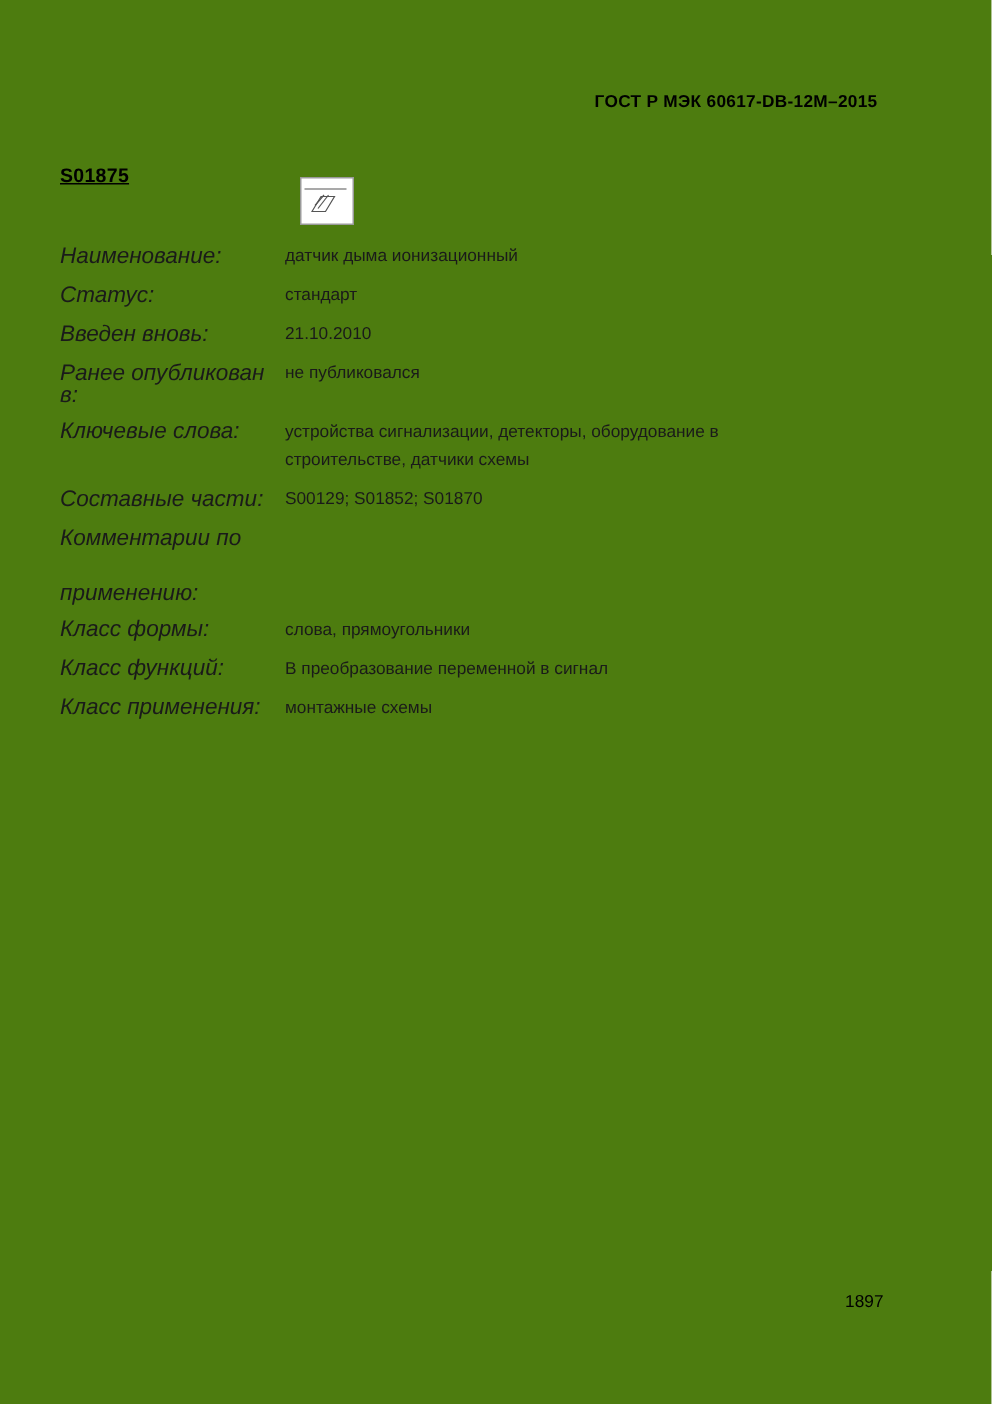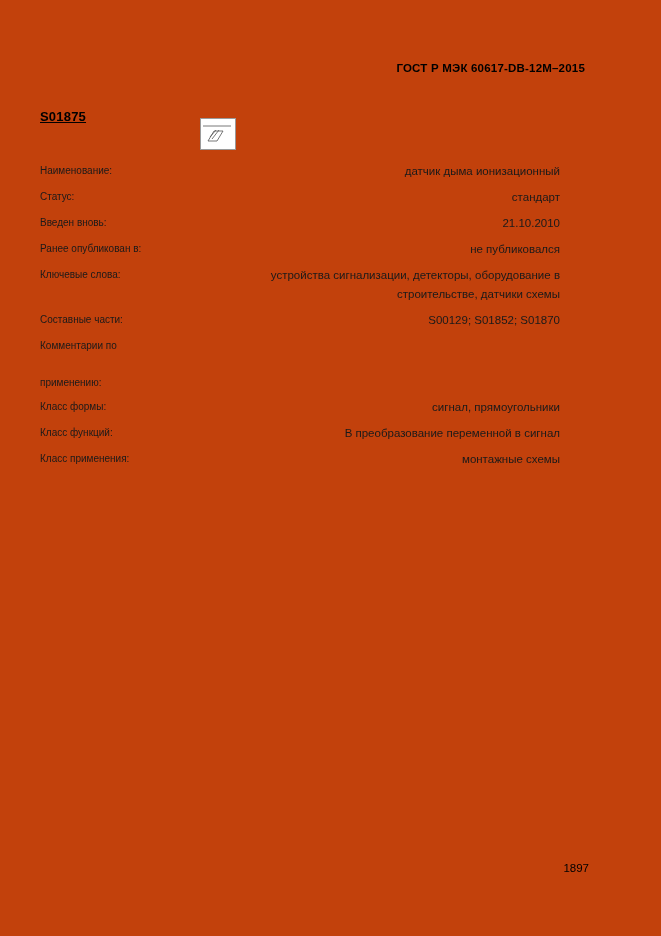--- a/index.html
+++ b/index.html
@@ -8,21 +8,21 @@
     background: #ffffff;
   }
   body {
     font-family: "Liberation Sans", sans-serif;
     color: #1a1a1a;
   }
   .page {
     position: relative;
     width: 661px;
     height: 936px;
-    background: #c2410c;
+    background: #4d7c0f;
     overflow: hidden;
   }
   .header-std {
     position: absolute;
     top: 62px;
     right: 76px;
     font-size: 11.5px;
     font-weight: bold;
     letter-spacing: 0.2px;
     color: #000000;
@@ -57,30 +57,30 @@
     width: 520px;
   }
   .row {
     display: flex;
     align-items: flex-start;
     margin-bottom: 9px;
   }
   .label {
     width: 150px;
     flex: 0 0 150px;
-    font-size: 10px;
+    font-size: 15px;
     line-height: 15px;
     color: #1a1a1a;
+    font-style: italic;
   }
   .value {
     flex: 1 1 auto;
     font-size: 11.5px;
     line-height: 17px;
     color: #1a1a1a;
-    text-align: right;
   }
   .value .line2 {
     display: block;
     margin-top: 2px;
   }
   .label .lbl2 {
     display: block;
     margin-top: 22px;
   }
   .page-number {
@@ -158,21 +158,21 @@
     <div class="row">
       <div class="label">
         <span>Комментарии по</span>
         <span class="lbl2">применению:</span>
       </div>
     </div>
 
     <div class="row">
       <div class="label">Класс формы:</div>
       <div class="value">
-        <span>сигнал, прямоугольники</span>
+        <span>слова, прямоугольники</span>
       </div>
     </div>
 
     <div class="row">
       <div class="label">Класс функций:</div>
       <div class="value">
         <span>В преобразование переменной в сигнал</span>
       </div>
     </div>
 

